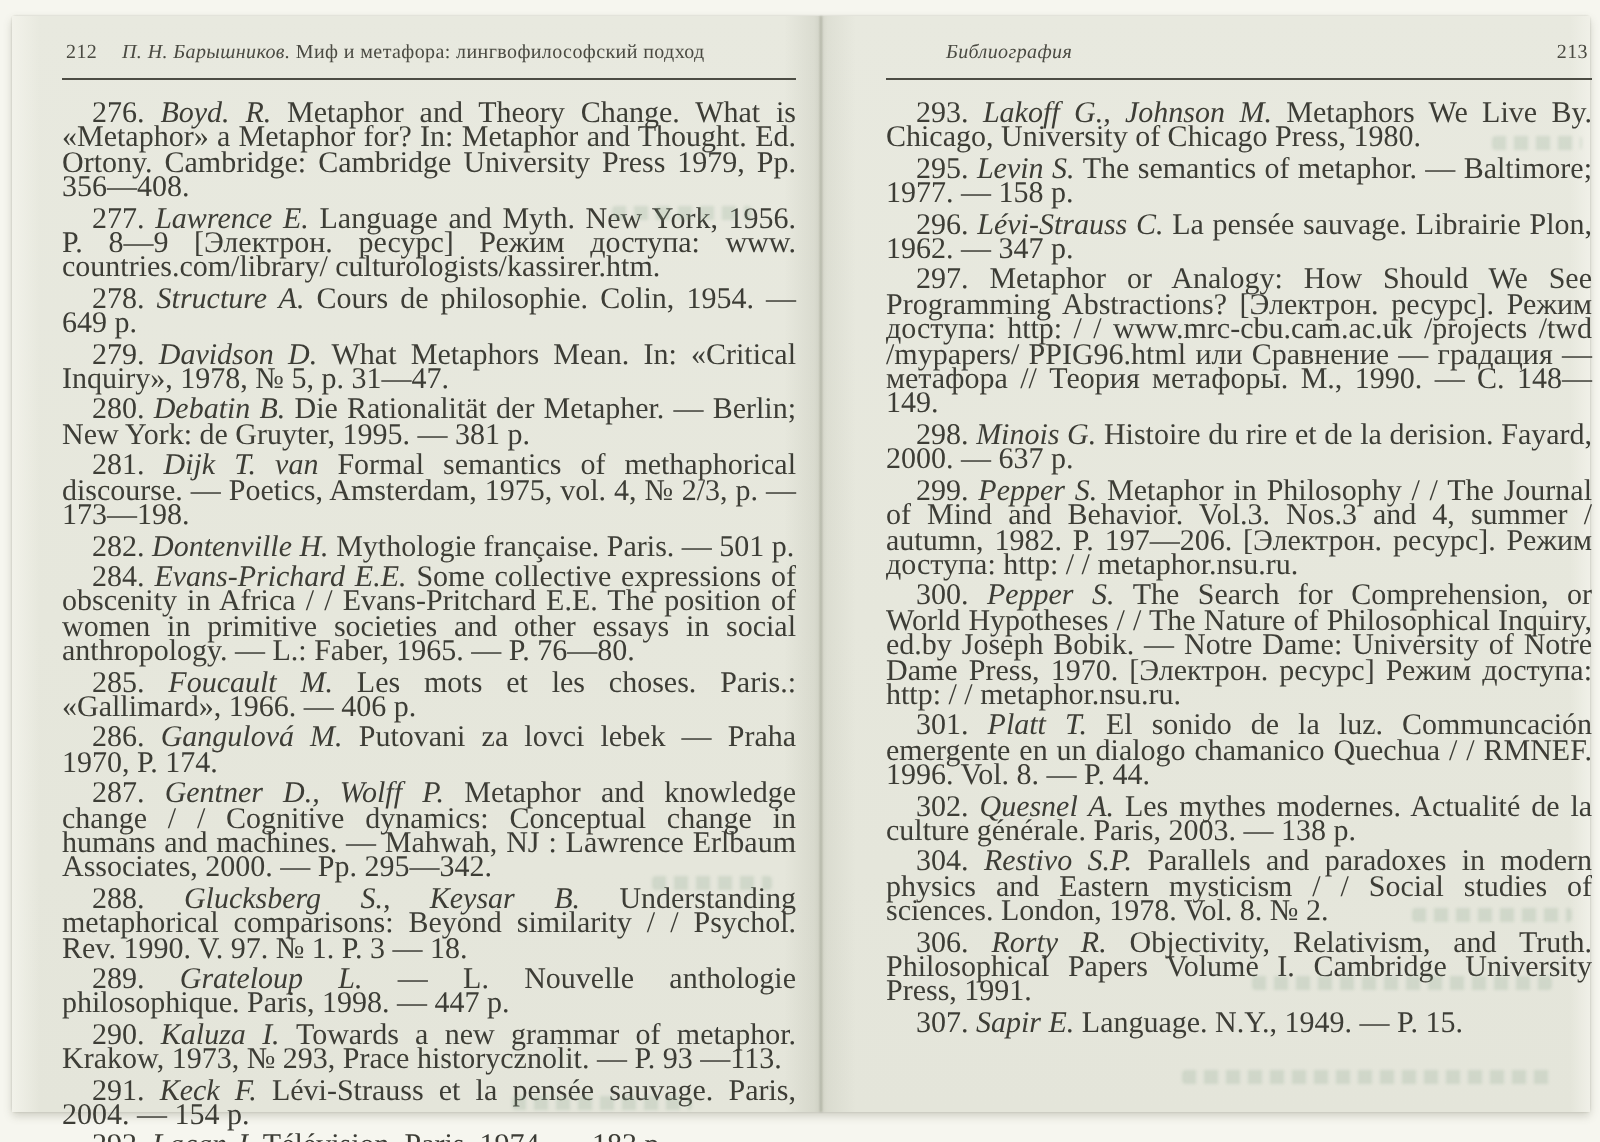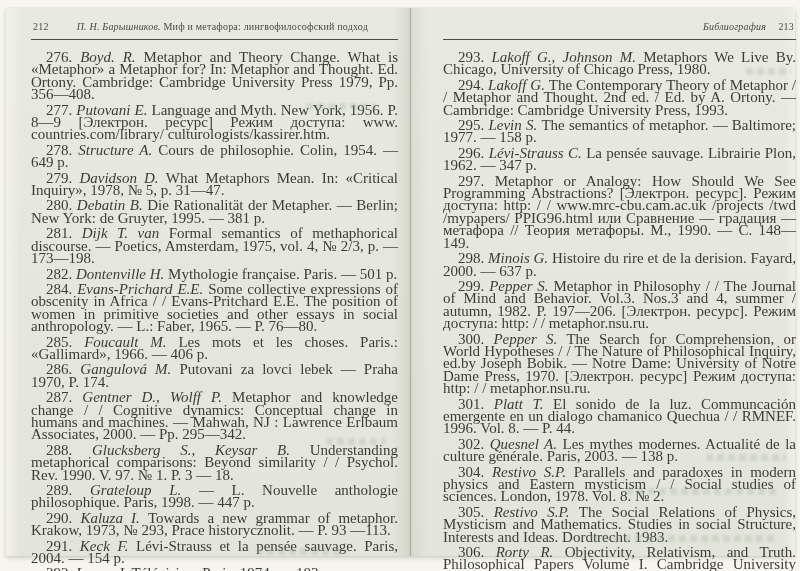--- a/index.html
+++ b/index.html
@@ -47,21 +47,21 @@
 
   .running-head {
     position: relative; height: 18px;
     font-size: 10px; color: #4a4a42; letter-spacing: 0.2px;
     line-height: 18px;
   }
   .running-head .pgnum { position: absolute; top: 0; font-style: normal; }
   .running-head.left-head .pgnum { left: 2px; }
   .running-head.right-head .pgnum { right: 2px; }
   .running-head .title-wrap {
-    display: block; text-align: right; padding: 0 30px;
+    display: block; text-align: left; padding: 0 30px;
     white-space: nowrap; overflow: hidden;
   }
   .rh-author { font-style: italic; }
   .rh-title { font-style: normal; }
   .running-head.right-head .rh-title { font-style: italic; }
 
   .head-rule {
     border: none; margin: 3px 0 0 0; height: 0;
     border-top: 1.6px solid #4c4c44;
   }
@@ -100,21 +100,21 @@
         <span class="pgnum">212</span>
         <span class="title-wrap">
           <span class="rh-author">П. Н. Барышников.</span>
           <span class="rh-title">Миф и метафора: лингвофилософский подход</span>
         </span>
       </div>
       <hr class="head-rule">
       <div class="entries">
   <p class="entry"><span class="e-num">276. </span><span class="e-author">Boyd. R. </span><span class="e-text">Metaphor and Theory Change. What is «Metaphor» a Metaphor for? In: Metaphor and Thought. Ed. Ortony. Cambridge: Cambridge University Press 1979, Pp. 356—408.</span></p>
 
-  <p class="entry"><span class="e-num">277. </span><span class="e-author">Putovani E. </span><span class="e-text">Language and Myth. New York, 1956. P. 8—9 [Электрон. ресурс] Режим доступа: www. countries.com/library/ culturologists/kassirer.htm.</span></p>
+  <p class="entry"><span class="e-num">277. </span><span class="e-author">Lawrence E. </span><span class="e-text">Language and Myth. New York, 1956. P. 8—9 [Электрон. ресурс] Режим доступа: www. countries.com/library/ culturologists/kassirer.htm.</span></p>
 
   <p class="entry"><span class="e-num">278. </span><span class="e-author">Structure A. </span><span class="e-text">Cours de philosophie. Colin, 1954. — 649 p.</span></p>
 
   <p class="entry"><span class="e-num">279. </span><span class="e-author">Davidson D. </span><span class="e-text">What Metaphors Mean. In: «Critical Inquiry», 1978, № 5, p. 31—47.</span></p>
 
   <p class="entry"><span class="e-num">280. </span><span class="e-author">Debatin B. </span><span class="e-text">Die Rationalität der Metapher. — Berlin; New York: de Gruyter, 1995. — 381 p.</span></p>
 
   <p class="entry"><span class="e-num">281. </span><span class="e-author">Dijk T. van </span><span class="e-text">Formal semantics of methaphorical discourse. — Poetics, Amsterdam, 1975, vol. 4, № 2/3, p. — 173—198.</span></p>
 
   <p class="entry"><span class="e-num">282. </span><span class="e-author">Dontenville H. </span><span class="e-text">Mythologie française. Paris. — 501 p.</span></p>
@@ -144,42 +144,40 @@
       <div class="running-head right-head">
         <span class="title-wrap">
           <span class="rh-title">Библиография</span>
         </span>
         <span class="pgnum">213</span>
       </div>
       <hr class="head-rule">
       <div class="entries">
   <p class="entry"><span class="e-num">293. </span><span class="e-author">Lakoff G., Johnson M. </span><span class="e-text">Metaphors We Live By. Chicago, University of Chicago Press, 1980.</span></p>
 
-  <p class="entry"><span class="e-num">294. </span><span class="e-author">Lakoff G. </span><span class="e-text">The Contemporary Theory of Metaphor / / Metaphor and Thought. 2nd ed. / Ed. by A. Ortony. — Cambridge: Cambridge University Press, 1993.</span></p>
 
   <p class="entry"><span class="e-num">295. </span><span class="e-author">Levin S. </span><span class="e-text">The semantics of metaphor. — Baltimore; 1977. — 158 p.</span></p>
 
   <p class="entry"><span class="e-num">296. </span><span class="e-author">Lévi-Strauss C. </span><span class="e-text">La pensée sauvage. Librairie Plon, 1962. — 347 p.</span></p>
 
   <p class="entry"><span class="e-num">297. </span><span class="e-text">Metaphor or Analogy: How Should We See Programming Abstractions? [Электрон. ресурс]. Режим доступа: http: / / www.mrc-cbu.cam.ac.uk /projects /twd /mypapers/ PPIG96.html или Сравнение — градация — метафора // Теория метафоры. М., 1990. — С. 148—149.</span></p>
 
   <p class="entry"><span class="e-num">298. </span><span class="e-author">Minois G. </span><span class="e-text">Histoire du rire et de la derision. Fayard, 2000. — 637 p.</span></p>
 
   <p class="entry"><span class="e-num">299. </span><span class="e-author">Pepper S. </span><span class="e-text">Metaphor in Philosophy / / The Journal of Mind and Behavior. Vol.3. Nos.3 and 4, summer / autumn, 1982. P. 197—206. [Электрон. ресурс]. Режим доступа: http: / / metaphor.nsu.ru.</span></p>
 
   <p class="entry"><span class="e-num">300. </span><span class="e-author">Pepper S. </span><span class="e-text">The Search for Comprehension, or World Hypotheses / / The Nature of Philosophical Inquiry, ed.by Joseph Bobik. — Notre Dame: University of Notre Dame Press, 1970. [Электрон. ресурс] Режим доступа: http: / / metaphor.nsu.ru.</span></p>
 
   <p class="entry"><span class="e-num">301. </span><span class="e-author">Platt T. </span><span class="e-text">El sonido de la luz. Communcación emergente en un dialogo chamanico Quechua / / RMNEF. 1996. Vol. 8. — P. 44.</span></p>
 
   <p class="entry"><span class="e-num">302. </span><span class="e-author">Quesnel A. </span><span class="e-text">Les mythes modernes. Actualité de la culture générale. Paris, 2003. — 138 p.</span></p>
 
 
   <p class="entry"><span class="e-num">304. </span><span class="e-author">Restivo S.P. </span><span class="e-text">Parallels and paradoxes in modern physics and Eastern mysticism / / Social studies of sciences. London, 1978. Vol. 8. № 2.</span></p>
 
-  <p class="entry"><span class="e-num">305. </span><span class="e-author">Restivo S.P. </span><span class="e-text">The Social Relations of Physics, Mysticism and Mathematics. Studies in social Structure, Interests and Ideas. Dordtrecht. 1983.</span></p>
 
   <p class="entry"><span class="e-num">306. </span><span class="e-author">Rorty R. </span><span class="e-text">Objectivity, Relativism, and Truth. Philosophical Papers Volume I. Cambridge University Press, 1991.</span></p>
 
   <p class="entry"><span class="e-num">307. </span><span class="e-author">Sapir E. </span><span class="e-text">Language. N.Y., 1949. — P. 15.</span></p>
 </div>
     </div>
 
     <div class="ghost" style="left:700px; top:446px; width:80px;"></div>
     <div class="ghost" style="left:620px; top:480px; width:150px;"></div>
     <div class="ghost" style="left:585px; top:527px; width:185px;"></div>

